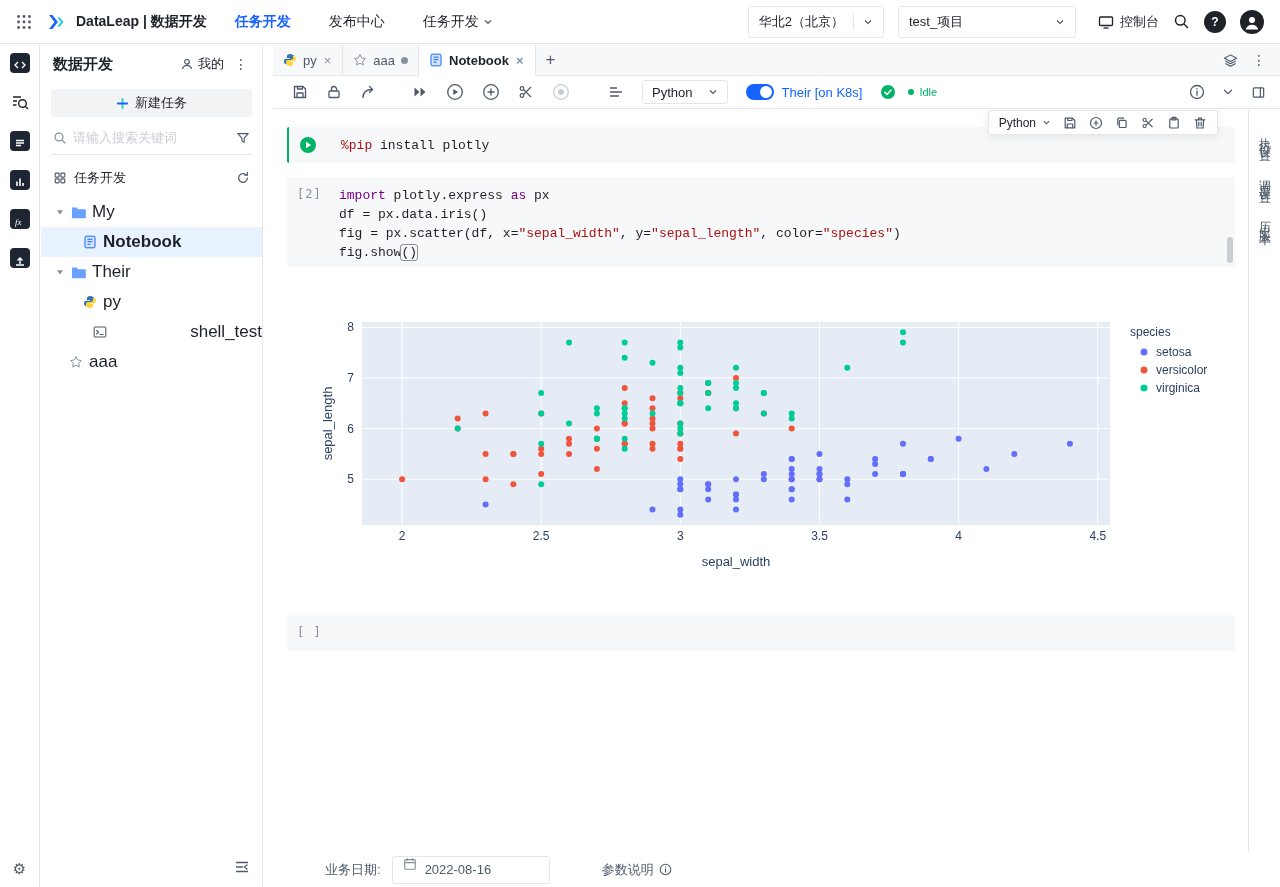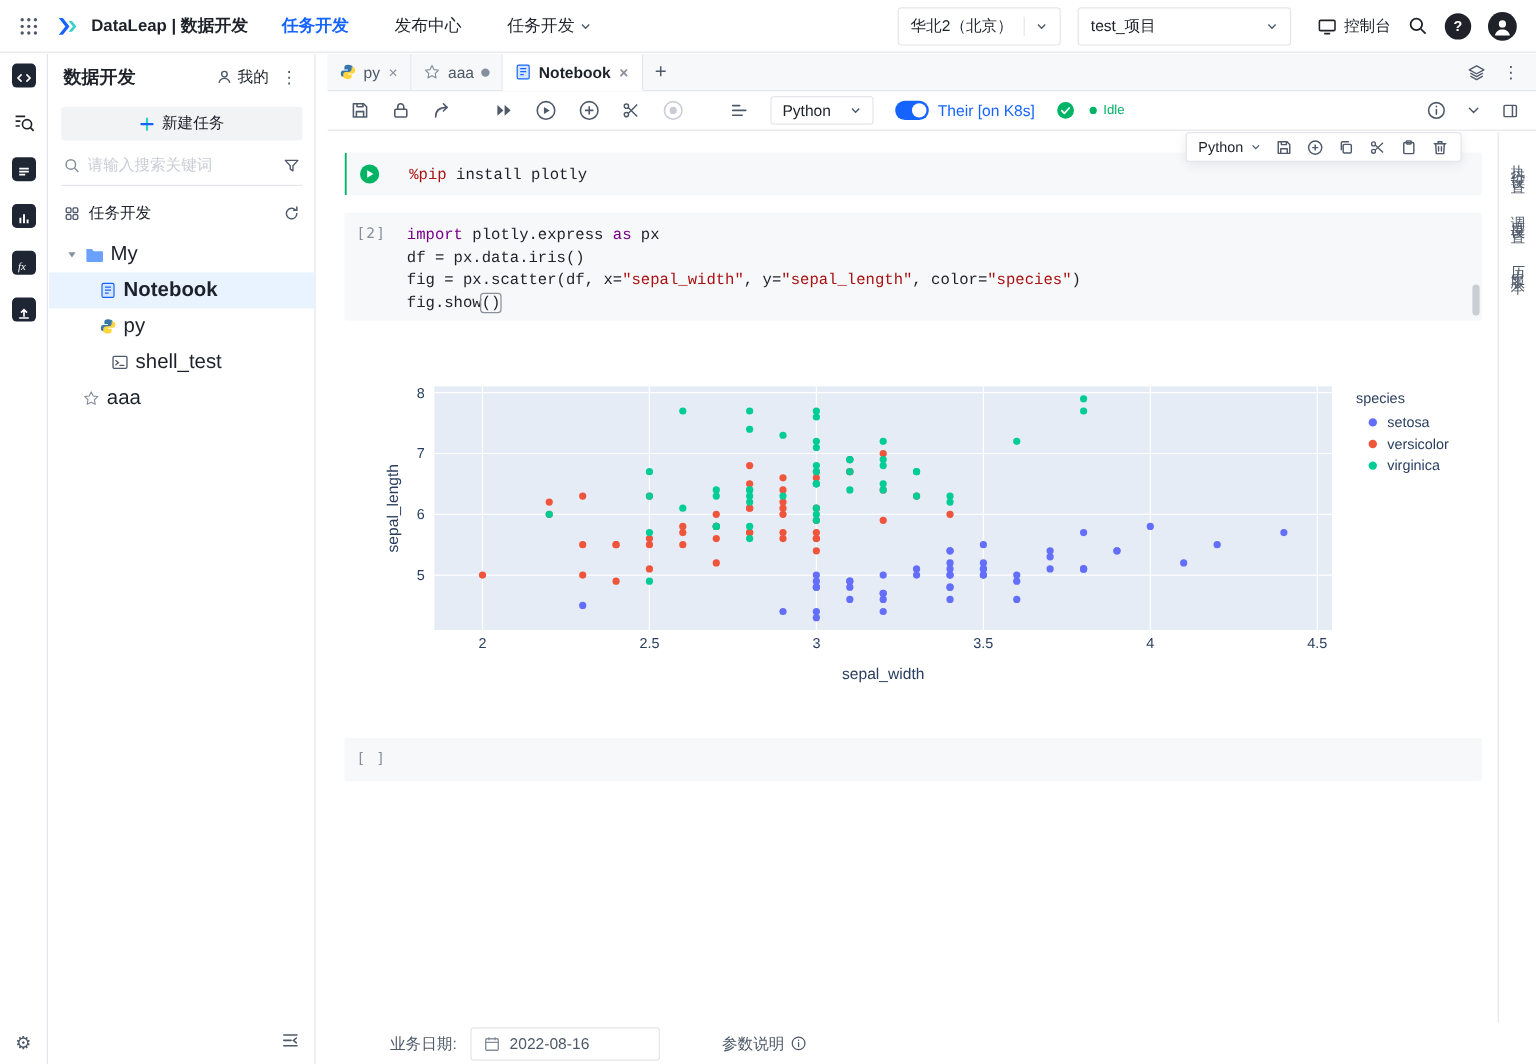--- a/index.html
+++ b/index.html
@@ -76,21 +76,21 @@
 .tok-magic{color:#aa1111}
 .tok-cursor{outline:1px solid #8a9199;border-radius:2px}
 .cell-scroll{position:absolute;right:2px;top:60px;width:6px;height:26px;border-radius:3px;background:#c9cdd4;cursor:pointer}
 .chart-wrap{position:absolute;top:190px;left:47px;width:910px;height:280px}
 
 .rightrail{position:absolute;top:65px;right:0;bottom:35px;width:32px;border-left:1px solid #e5e6eb;display:flex;flex-direction:column;align-items:center;padding-top:18px;gap:26px;background:#fff}
 .vtab{writing-mode:vertical-lr;text-orientation:upright;font-size:12px;color:#4e5969;letter-spacing:4px;cursor:pointer}
 
 .bottombar{position:absolute;left:0;right:32px;bottom:0;height:35px;display:flex;align-items:center;padding-left:52px;background:#fff}
 .biz-label{color:#4e5969;margin-right:11px}
-.date-input{width:158px;height:28px;border:1px solid #e5e6eb;border-radius:3px;display:flex;align-items:center;gap:8px;padding:0 10px;background:#fff}
+.date-input{width:158px;height:28px;border:1px solid #e5e6eb;border-radius:3px;display:flex;gap:8px;padding:0 10px;background:#fff}
 .date-input input{border:0;outline:0;width:100%;font-size:13px;color:#4e5969;font-family:inherit}
 .param{margin-left:52px;color:#4e5969;display:flex;align-items:center;gap:5px}
 </style>
 </head>
 <body>
 
 <header class="topbar">
   <span class="tb-icon">
     <svg width="16" height="16" viewBox="0 0 16 16" fill="#4e5969">
         <circle cx="2.5" cy="2.5" r="1.4"></circle>
@@ -277,30 +277,43 @@
       </div>
       <div class="tree-row selected" style="padding-left: 42px;">
         <span>
           <svg width="14" height="14" viewBox="0 0 14 14">
             <rect x="2" y="1.2" width="10" height="11.6" rx="1.2" fill="#d6e6ff" stroke="#1664ff"></rect>
             <path d="M4.5 4.2h5M4.5 6.7h5M4.5 9.2h3" stroke="#1664ff" fill="none"></path>
           </svg>
         </span>
         <span>Notebook</span>
       </div>
+      <div class="tree-row" style="padding-left: 14px;">
+        <span>
+          <svg width="10" height="10" viewBox="0 0 10 10">
+            <path d="M2 3.2h6L5 7.6z" fill="#86909c"></path>
+          </svg>
+        </span>
+        <span>
+          <svg width="15" height="13" viewBox="0 0 15 13">
+            <path d="M1 1.5h4.6l1.5 1.8H14a.8.8 0 0 1 .8.8v7.4a.8.8 0 0 1-.8.8H1.8A.8.8 0 0 1 1 11.5z" fill="#6aa1ff"></path>
+          </svg>
+        </span>
+        <span>Their</span>
+      </div>
       <div class="tree-row" style="padding-left: 42px;">
         <span>
           <svg width="14" height="14" viewBox="0 0 14 14">
             <path d="M7 1C4.8 1 4 2 4 3.2V5h3v.8H3C1.6 5.8 1 7 1 8.4 1 9.8 1.6 11 3 11h1V9.2C4 8 5 7 6.2 7H9c1.2 0 2-.9 2-2V3.2C11 2 9.2 1 7 1z" fill="#3776ab"></path>
             <path d="M7 13c2.2 0 3-1 3-2.2V9H7v-.8h4c1.4 0 2-1.2 2-2.6 0-1.4-.6-2.6-2-2.6h-1v1.8C10 6 9 7 7.8 7H5c-1.2 0-2 .9-2 2v1.8C3 12 4.8 13 7 13z" fill="#ffd43b"></path>
           </svg>
         </span>
         <span>py</span>
       </div>
-      <div class="tree-row" style="padding-left: 52px;">
+      <div class="tree-row" style="padding-left: 52px; justify-content: space-between;">
         <span>
           <svg width="14" height="14" viewBox="0 0 14 14" fill="none" stroke="#4e5969" stroke-width="1.1" stroke-linecap="round">
             <rect x="1.2" y="2" width="11.6" height="10" rx="1.2"></rect>
             <path d="M3.5 5.5L5.7 7.3 3.5 9M7 9.5h3.2"></path>
           </svg>
         </span>
         <span>shell_test</span>
       </div>
       <div class="tree-row" style="padding-left: 28px;">
         <span>

